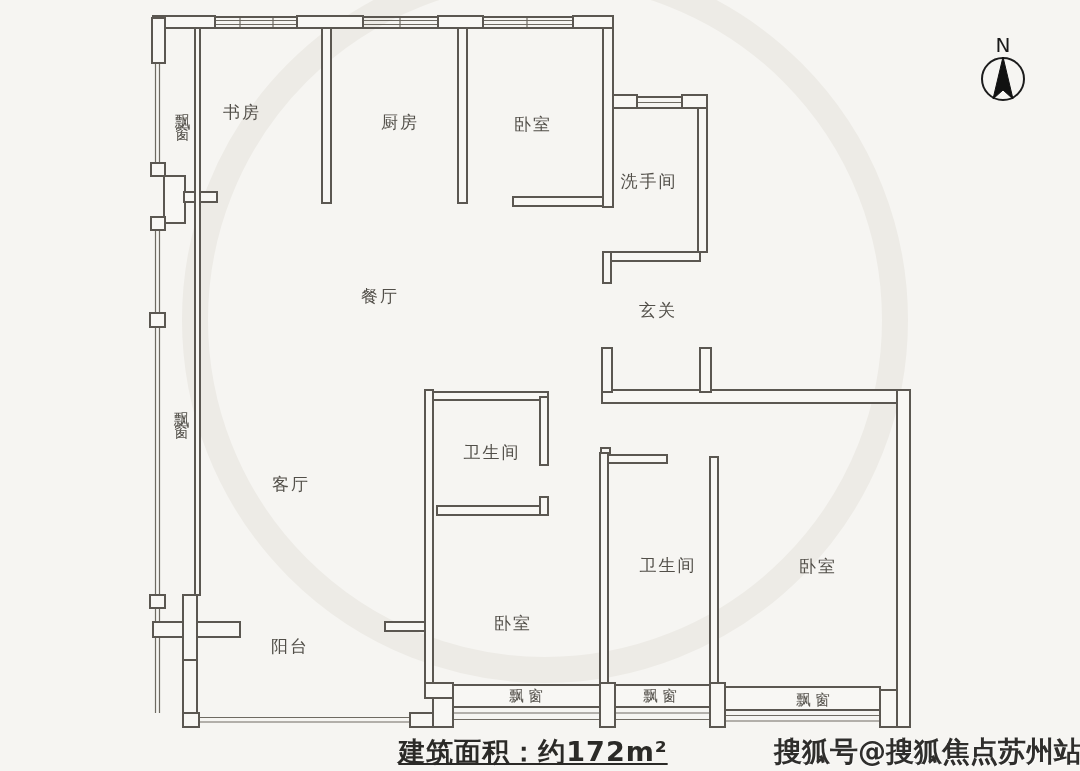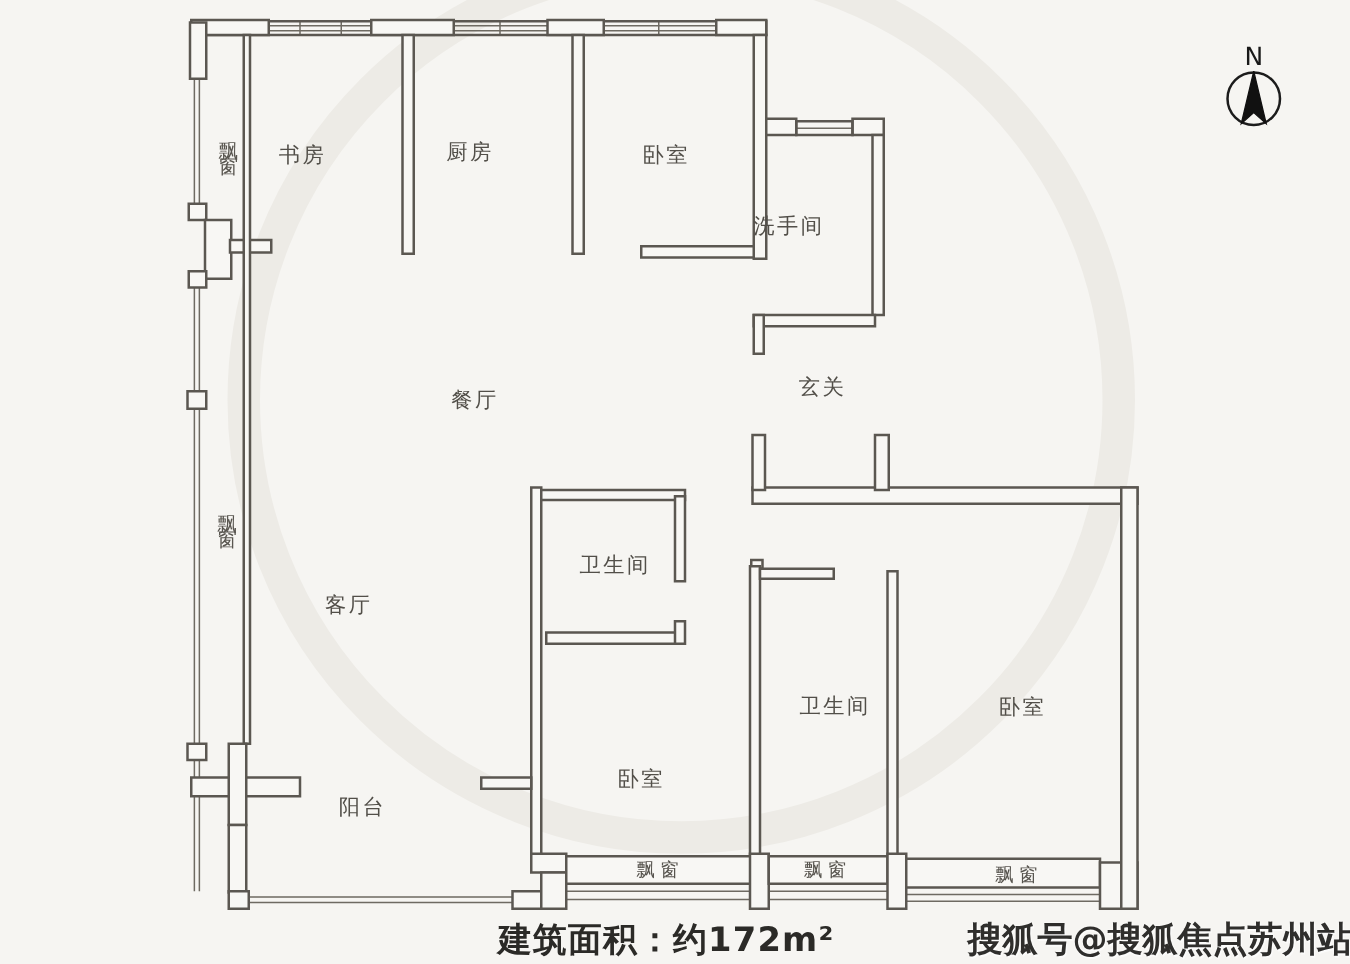--- a/index.html
+++ b/index.html
@@ -27,20 +27,21 @@
     font-size:16px;
     color:#595650;
   }
   .small{font-size:15px;letter-spacing:4px;color:#57544e;}
   .north{font-size:20px;letter-spacing:0;color:#191919;}
   .area{
     font-size:27px;
     font-weight:bold;
     color:#2b2a27;
     letter-spacing:1px;
+    text-decoration:underline;
   }
   .watermark{
     position:absolute;
     right:-2px;top:733px;
     font-size:28px;
     font-weight:bold;
     color:#2f2e2c;
     letter-spacing:0;
     text-shadow:0 0 2px rgba(255,255,255,.9), 1px 1px 0 rgba(255,255,255,.6);
     white-space:nowrap;
@@ -135,28 +136,28 @@
       <rect x="608" y="455" width="59" height="8"></rect>
       <rect x="710" y="457" width="8" height="226"></rect>
     </g>
 
     <g>
       <circle cx="1003" cy="79" r="21" fill="none" stroke="#1c1c1c" stroke-width="2"></circle>
       <polygon points="1003,57 993,99 1003,90 1013,99" fill="#111" stroke="#111" stroke-width="1"></polygon>
     </g>
   </svg>
 
-  <span class="lbl" style="left:242px;top:124px">书房</span>
-  <span class="lbl" style="left:376px;top:122px">厨房</span>
+  <span class="lbl" style="left:242px;top:112px">书房</span>
+  <span class="lbl" style="left:400px;top:122px">厨房</span>
   <span class="lbl" style="left:533px;top:124px">卧室</span>
-  <span class="lbl" style="left:631px;top:181px">洗手间</span>
-  <span class="lbl" style="left:380px;top:320px">餐厅</span>
+  <span class="lbl" style="left:649px;top:181px">洗手间</span>
+  <span class="lbl" style="left:380px;top:296px">餐厅</span>
   <span class="lbl" style="left:658px;top:310px">玄关</span>
   <span class="lbl" style="left:492px;top:452px">卫生间</span>
-  <span class="lbl" style="left:279px;top:484px">客厅</span>
+  <span class="lbl" style="left:291px;top:484px">客厅</span>
   <span class="lbl" style="left:668px;top:565px">卫生间</span>
   <span class="lbl" style="left:513px;top:623px">卧室</span>
   <span class="lbl" style="left:818px;top:566px">卧室</span>
   <span class="lbl" style="left:290px;top:646px">阳台</span>
 
   <span class="lbl vert" style="left:182px;top:111px">飘窗</span>
   <span class="lbl vert" style="left:181px;top:409px">飘窗</span>
   <span class="lbl small" style="left:528px;top:696px">飘窗</span>
   <span class="lbl small" style="left:662px;top:696px">飘窗</span>
   <span class="lbl small" style="left:815px;top:700px">飘窗</span>

